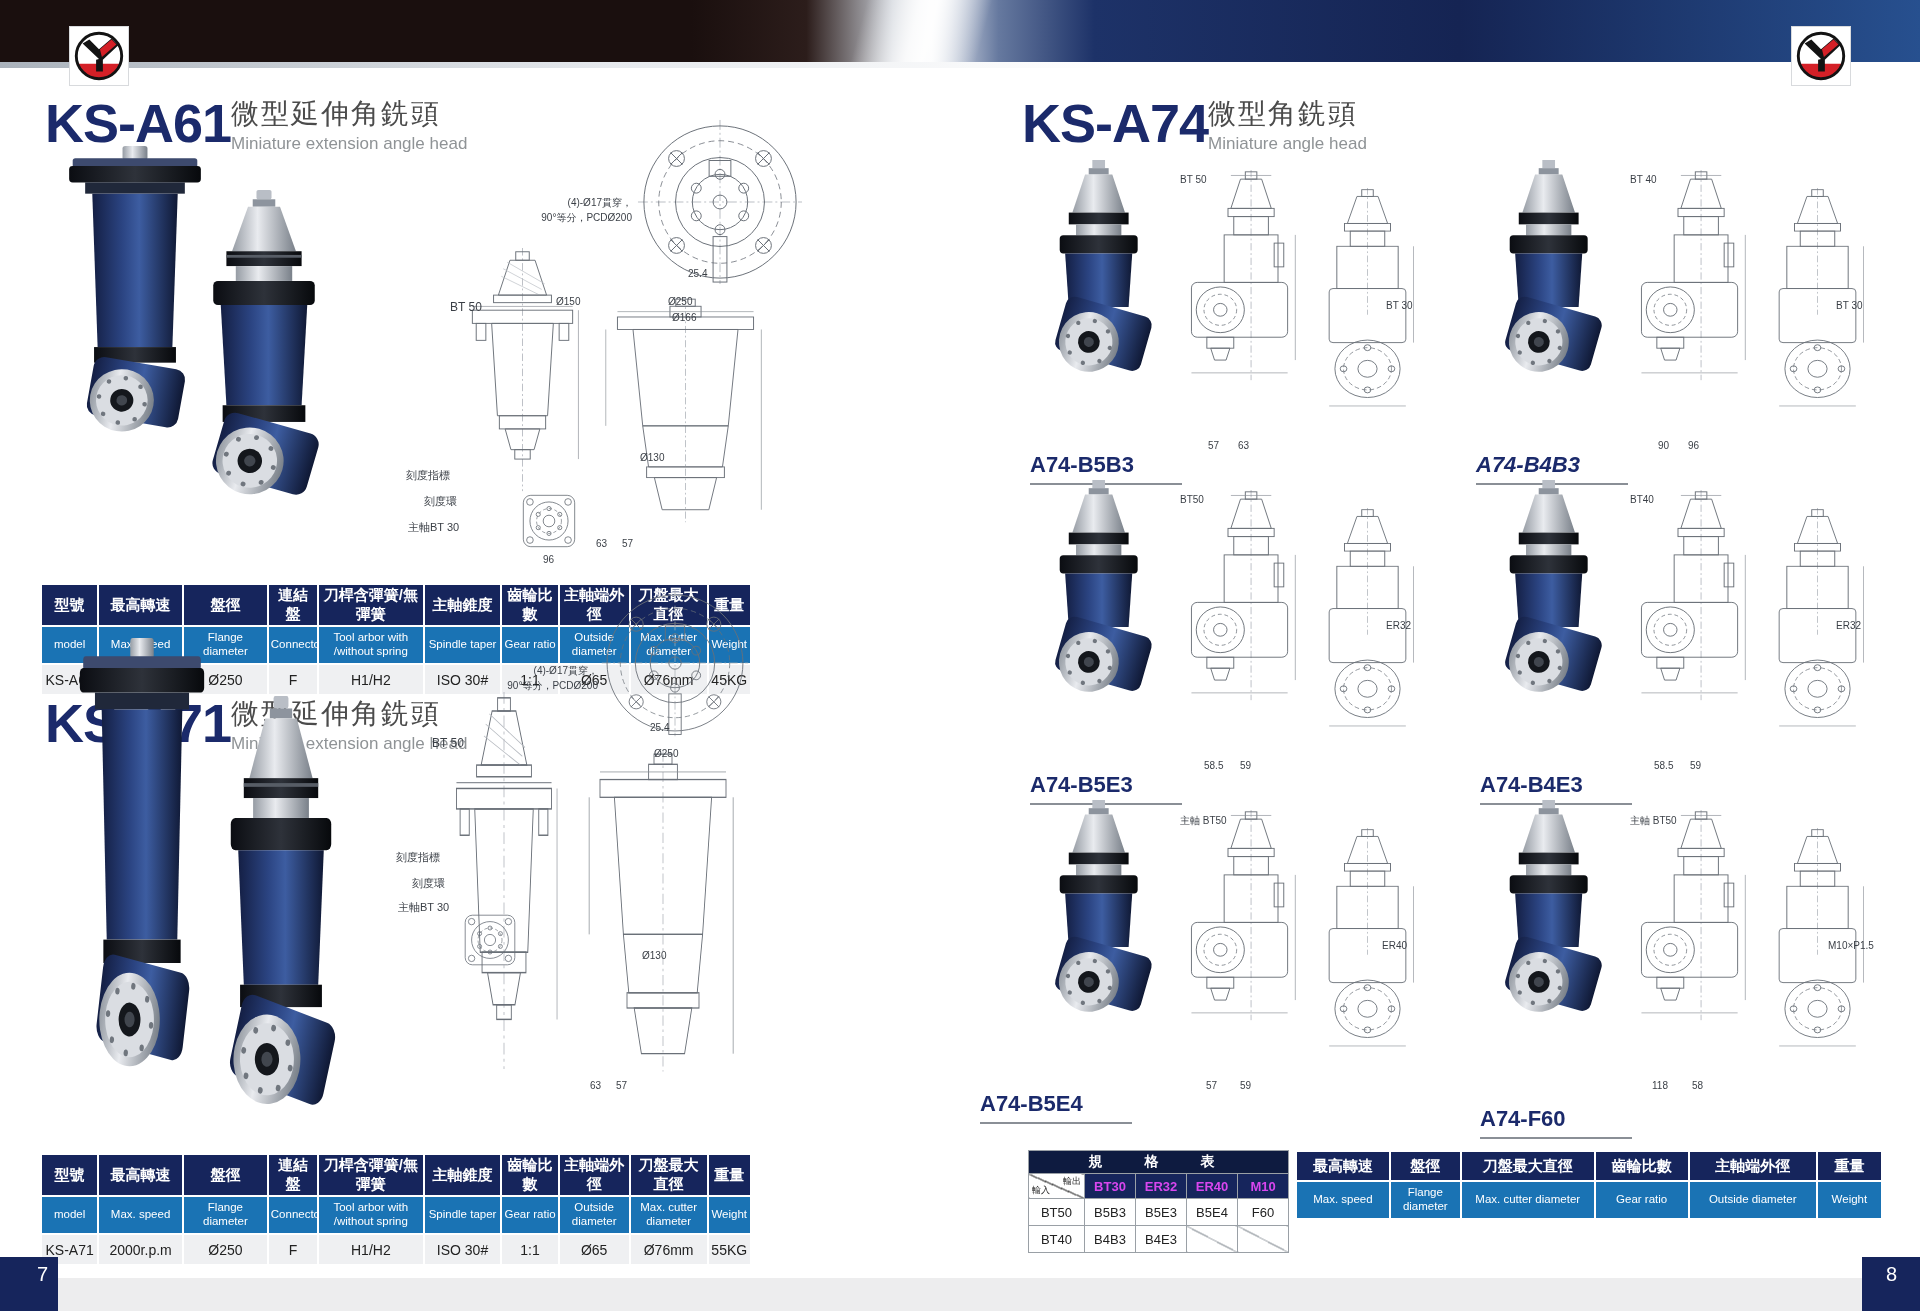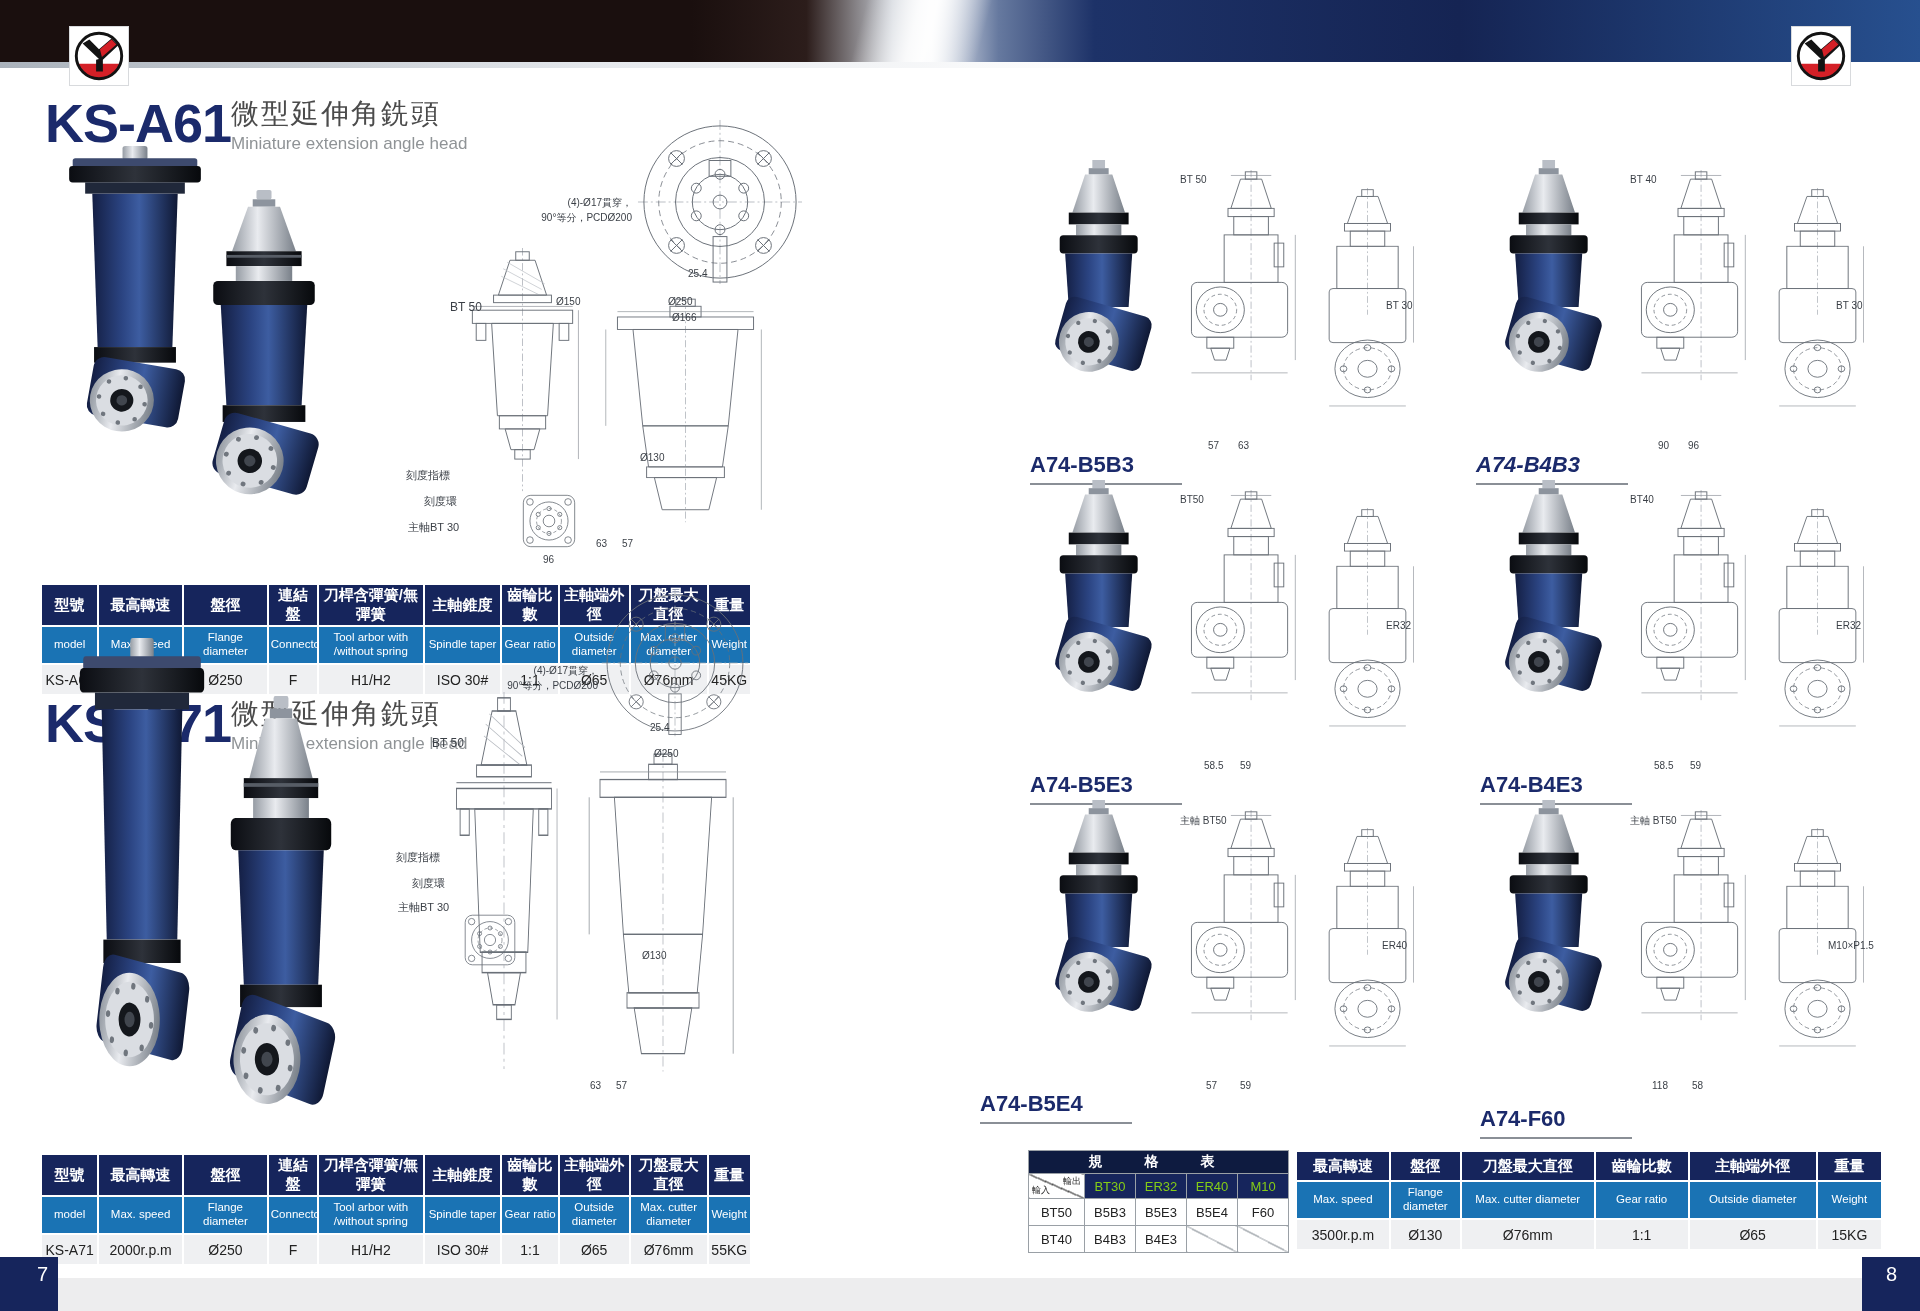--- a/index.html
+++ b/index.html
@@ -27,21 +27,21 @@
   table.spec{position:absolute;border-collapse:separate;border-spacing:2px;background:#fff;table-layout:fixed;}
   table.spec td{text-align:center;vertical-align:middle;padding:1px 2px;overflow:hidden;}
   .t-navy{background:#16255c;color:#fff;font-weight:bold;font-size:15px;height:26px;}
   .t-blue{background:#1a73b4;color:#fff;font-size:11.5px;line-height:1.2;height:34px;}
   .t-val{background:#eff0f2;color:#222;font-size:14px;height:27px;}
 
   
   table.matrix{position:absolute;border-collapse:collapse;background:#fff;table-layout:fixed;}
   table.matrix td,table.matrix th{border:1px solid #9aa0a6;text-align:center;vertical-align:middle;padding:0;}
   .m-title{background:#0e1b40;color:#fff;font-size:14px;font-weight:bold;letter-spacing:14px;height:22px;}
-  .m-head{background:#16255c;color:#84cc16;font-size:13px;font-weight:normal;height:24px;}
+  .m-head{background:#16255c;color:#d946ef;font-size:13px;font-weight:bold;height:24px;}
   .m-cell{background:#fff;color:#222;font-size:13px;height:26px;}
   .m-corner{background:#fff;position:relative;height:24px;
     background-image:linear-gradient(to top right,transparent calc(50% - .7px),#555 calc(50% - .7px),#555 calc(50% + .7px),transparent calc(50% + .7px));}
   .m-corner .out{position:absolute;top:1px;right:3px;font-size:9px;color:#222;}
   .m-corner .in{position:absolute;bottom:1px;left:3px;font-size:9px;color:#222;}
   .m-diag{background-image:linear-gradient(to top right,transparent calc(50% - .6px),#9aa0a6 calc(50% - .6px),#9aa0a6 calc(50% + .6px),transparent calc(50% + .6px));}
 
   
   .variant-label{position:absolute;width:152px;font-size:22px;font-weight:bold;color:#1b2a6b;
     border-bottom:2px solid #8a8f96;padding-bottom:5px;letter-spacing:0;}
@@ -487,20 +487,27 @@
       <td class="t-val">H1/H2</td>
       <td class="t-val">ISO 30#</td>
       <td class="t-val">1:1</td>
       <td class="t-val">Ø65</td>
       <td class="t-val">Ø76mm</td>
       <td class="t-val">55KG</td>
     </tr>
   </tbody>
     </table>
 
+  <div class="sec-head" style="left:1022px;top:96px;">
+    <h1 class="model-title">KS-A74</h1>
+    <div class="subs">
+      <div class="sub-zh">微型角銑頭</div>
+      <div class="sub-en">Miniature angle head</div>
+    </div>
+  </div>
 
   <svg class="abs" style="left:1023px;top:160px;width:155px;height:272px;" viewBox="0 0 170 300">
       <use href="#photoCompact"></use>
     </svg>
   <svg class="dwg" style="left:1178px;top:170px;width:125px;height:265px;" viewBox="0 0 130 290" preserveAspectRatio="none">
       <use href="#dwgA"></use>
     </svg>
   <svg class="dwg" style="left:1310px;top:188px;width:115px;height:245px;" viewBox="0 0 120 290" preserveAspectRatio="none">
       <use href="#dwgB"></use>
     </svg>
@@ -643,28 +650,20 @@
       <td class="t-navy">重量</td>
     </tr>
     <tr>
       <td class="t-blue">Max. speed</td>
       <td class="t-blue">Flange diameter</td>
       <td class="t-blue">Max. cutter diameter</td>
       <td class="t-blue">Gear ratio</td>
       <td class="t-blue">Outside diameter</td>
       <td class="t-blue">Weight</td>
     </tr>
-    <tr>
-      <td class="t-val">3500r.p.m</td>
-      <td class="t-val">Ø130</td>
-      <td class="t-val">Ø76mm</td>
-      <td class="t-val">1:1</td>
-      <td class="t-val">Ø65</td>
-      <td class="t-val">15KG</td>
-    </tr>
   </tbody>
     </table>
 
   <div class="foot-bar"></div>
   <div class="page-box pb-left">
     <span>7</span>
   </div>
   <div class="page-box pb-right">
     <span>8</span>
   </div>

